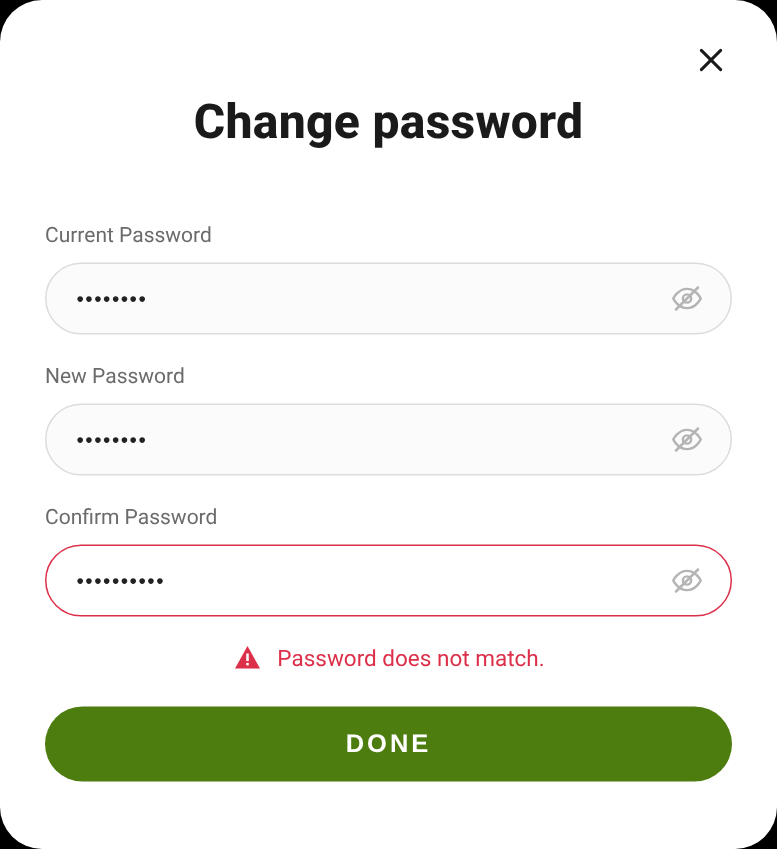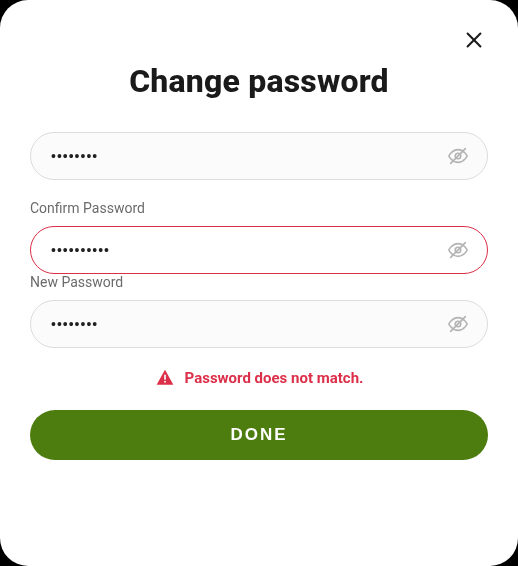--- a/index.html
+++ b/index.html
@@ -30,21 +30,21 @@
     align-items: center;
     justify-content: center;
   }
   .close-btn svg { width: 22px; height: 22px; }
   .title {
     text-align: center;
     font-size: 32px;
     font-weight: 800;
     color: #1a1a1a;
     margin-top: 38px;
-    margin-bottom: 32px;
+    margin-bottom: 49px;
     letter-spacing: 0.2px;
   }
   .field { margin-bottom: 20px; }
   .field-label {
     font-size: 14px;
     color: #6b6b6b;
     margin-bottom: 10px;
     display: block;
   }
   .input-wrap {
@@ -87,21 +87,21 @@
   .eye-btn svg { width: 22px; height: 22px; }
   .error-row {
     display: flex;
     align-items: center;
     justify-content: center;
     gap: 10px;
     margin-top: 18px;
     margin-bottom: 22px;
     color: #dc2f49;
     font-size: 15px;
-    font-weight: 700;
+    font-weight: 400;
   }
   .error-row svg { width: 20px; height: 20px; }
   .done-btn {
     width: 100%;
     height: 50px;
     border: none;
     border-radius: 25px;
     background: #4d7c0f;
     color: #fff;
     font-size: 17px;
@@ -118,20 +118,35 @@
   <button class="close-btn">
     <svg viewBox="0 0 24 24" fill="none" stroke="#1a1a1a" stroke-width="2.2" stroke-linecap="round">
       <line x1="5" y1="5" x2="19" y2="19"></line>
       <line x1="19" y1="5" x2="5" y2="19"></line>
     </svg>
   </button>
 
   <h1 class="title">Change password</h1>
 
   <div class="field">
+    <label class="field-label">Current Password</label>
+    <div class="input-wrap">
+      <input type="password" value="••••••••" style="">
+      <button class="eye-btn">
+        <svg viewBox="0 0 24 24" fill="none" stroke="currentColor" stroke-width="1.8" stroke-linecap="round" stroke-linejoin="round">
+          <path d="M2 12s3.5-7 10-7 10 7 10 7-3.5 7-10 7S2 12 2 12z"></path>
+          <circle cx="12" cy="12" r="3"></circle>
+          <line x1="4" y1="20" x2="20" y2="4"></line>
+        </svg>
+      </button>
+    </div>
+  </div>
+
+  <div class="field">
+    <label class="field-label">New Password</label>
     <div class="input-wrap">
       <input type="password" value="••••••••" style="">
       <button class="eye-btn">
         <svg viewBox="0 0 24 24" fill="none" stroke="currentColor" stroke-width="1.8" stroke-linecap="round" stroke-linejoin="round">
           <path d="M2 12s3.5-7 10-7 10 7 10 7-3.5 7-10 7S2 12 2 12z"></path>
           <circle cx="12" cy="12" r="3"></circle>
           <line x1="4" y1="20" x2="20" y2="4"></line>
         </svg>
       </button>
     </div>
@@ -144,34 +159,20 @@
       <button class="eye-btn">
         <svg viewBox="0 0 24 24" fill="none" stroke="currentColor" stroke-width="1.8" stroke-linecap="round" stroke-linejoin="round">
           <path d="M2 12s3.5-7 10-7 10 7 10 7-3.5 7-10 7S2 12 2 12z"></path>
           <circle cx="12" cy="12" r="3"></circle>
           <line x1="4" y1="20" x2="20" y2="4"></line>
         </svg>
       </button>
     </div>
   </div>
 
-  <div class="field">
-    <label class="field-label">New Password</label>
-    <div class="input-wrap">
-      <input type="password" value="••••••••" style="">
-      <button class="eye-btn">
-        <svg viewBox="0 0 24 24" fill="none" stroke="currentColor" stroke-width="1.8" stroke-linecap="round" stroke-linejoin="round">
-          <path d="M2 12s3.5-7 10-7 10 7 10 7-3.5 7-10 7S2 12 2 12z"></path>
-          <circle cx="12" cy="12" r="3"></circle>
-          <line x1="4" y1="20" x2="20" y2="4"></line>
-        </svg>
-      </button>
-    </div>
-  </div>
-
   <div class="error-row">
     <svg viewBox="0 0 24 24" fill="#dc2f49">
       <path d="M12 2 L22 20 L2 20 Z"></path>
       <rect x="11" y="8" width="2" height="6" fill="#fff"></rect>
       <rect x="11" y="15.5" width="2" height="2" fill="#fff"></rect>
     </svg>
     <span>Password does not match.</span>
   </div>
 
   <button class="done-btn">DONE</button>

